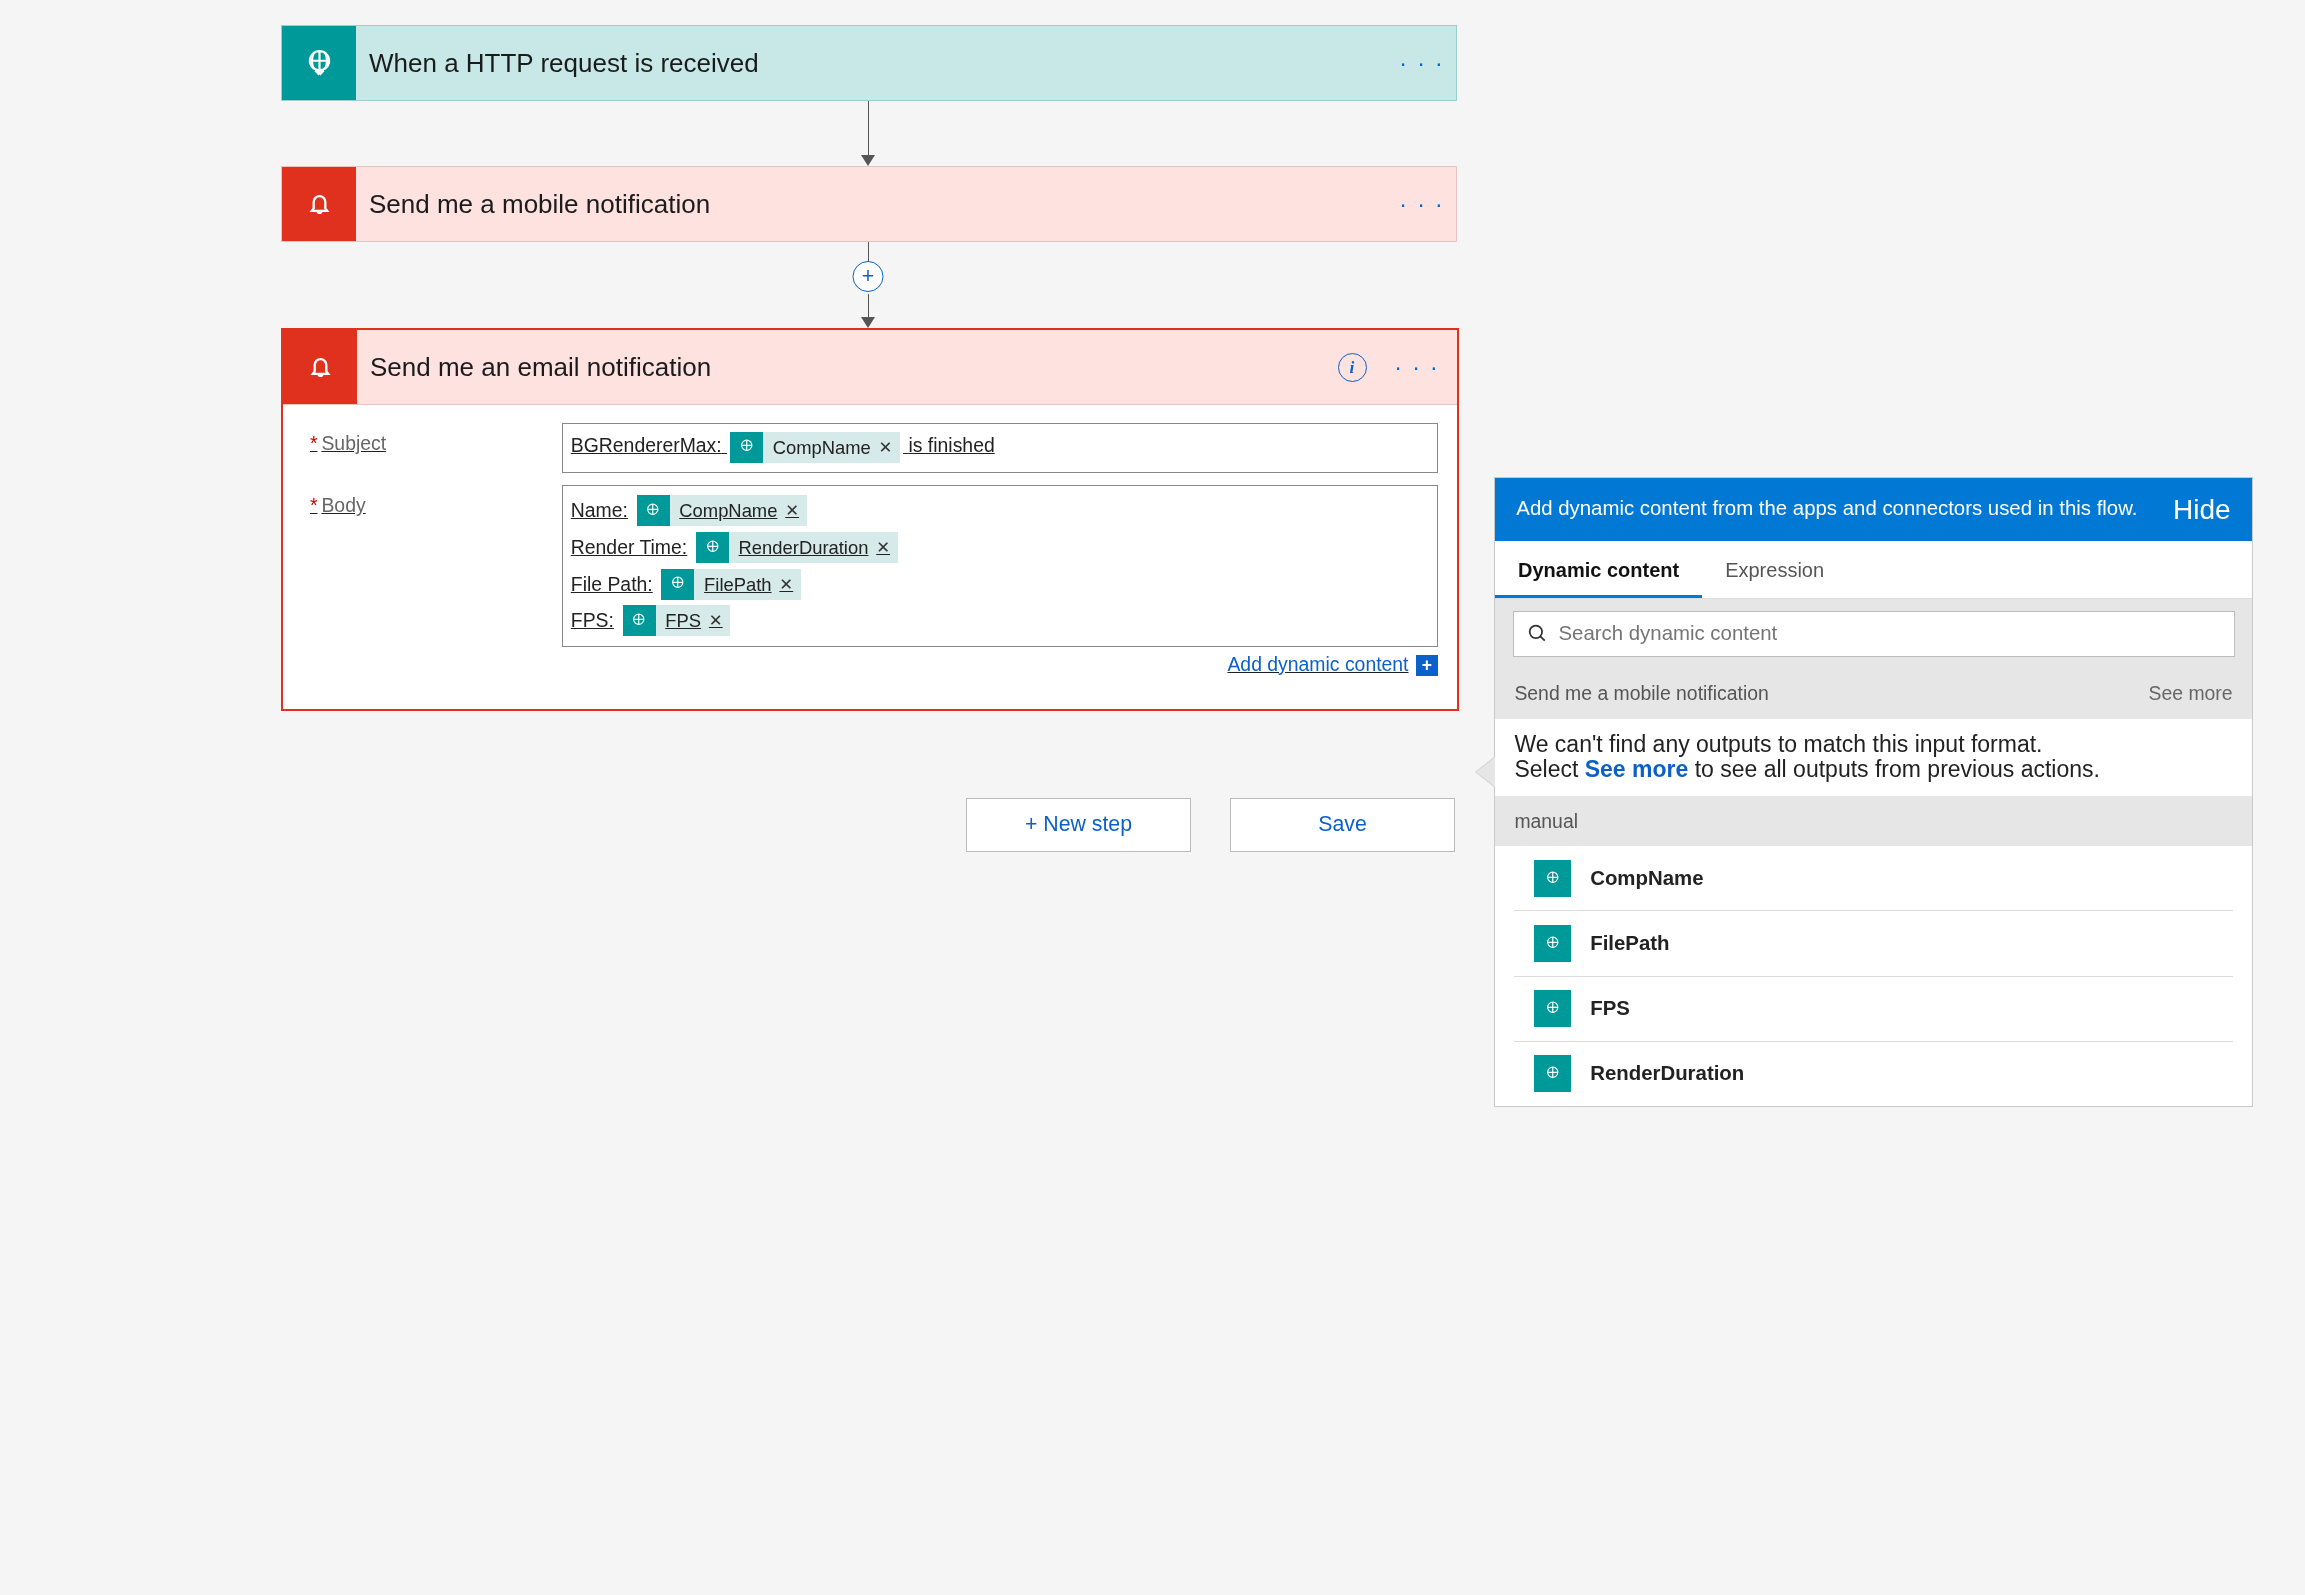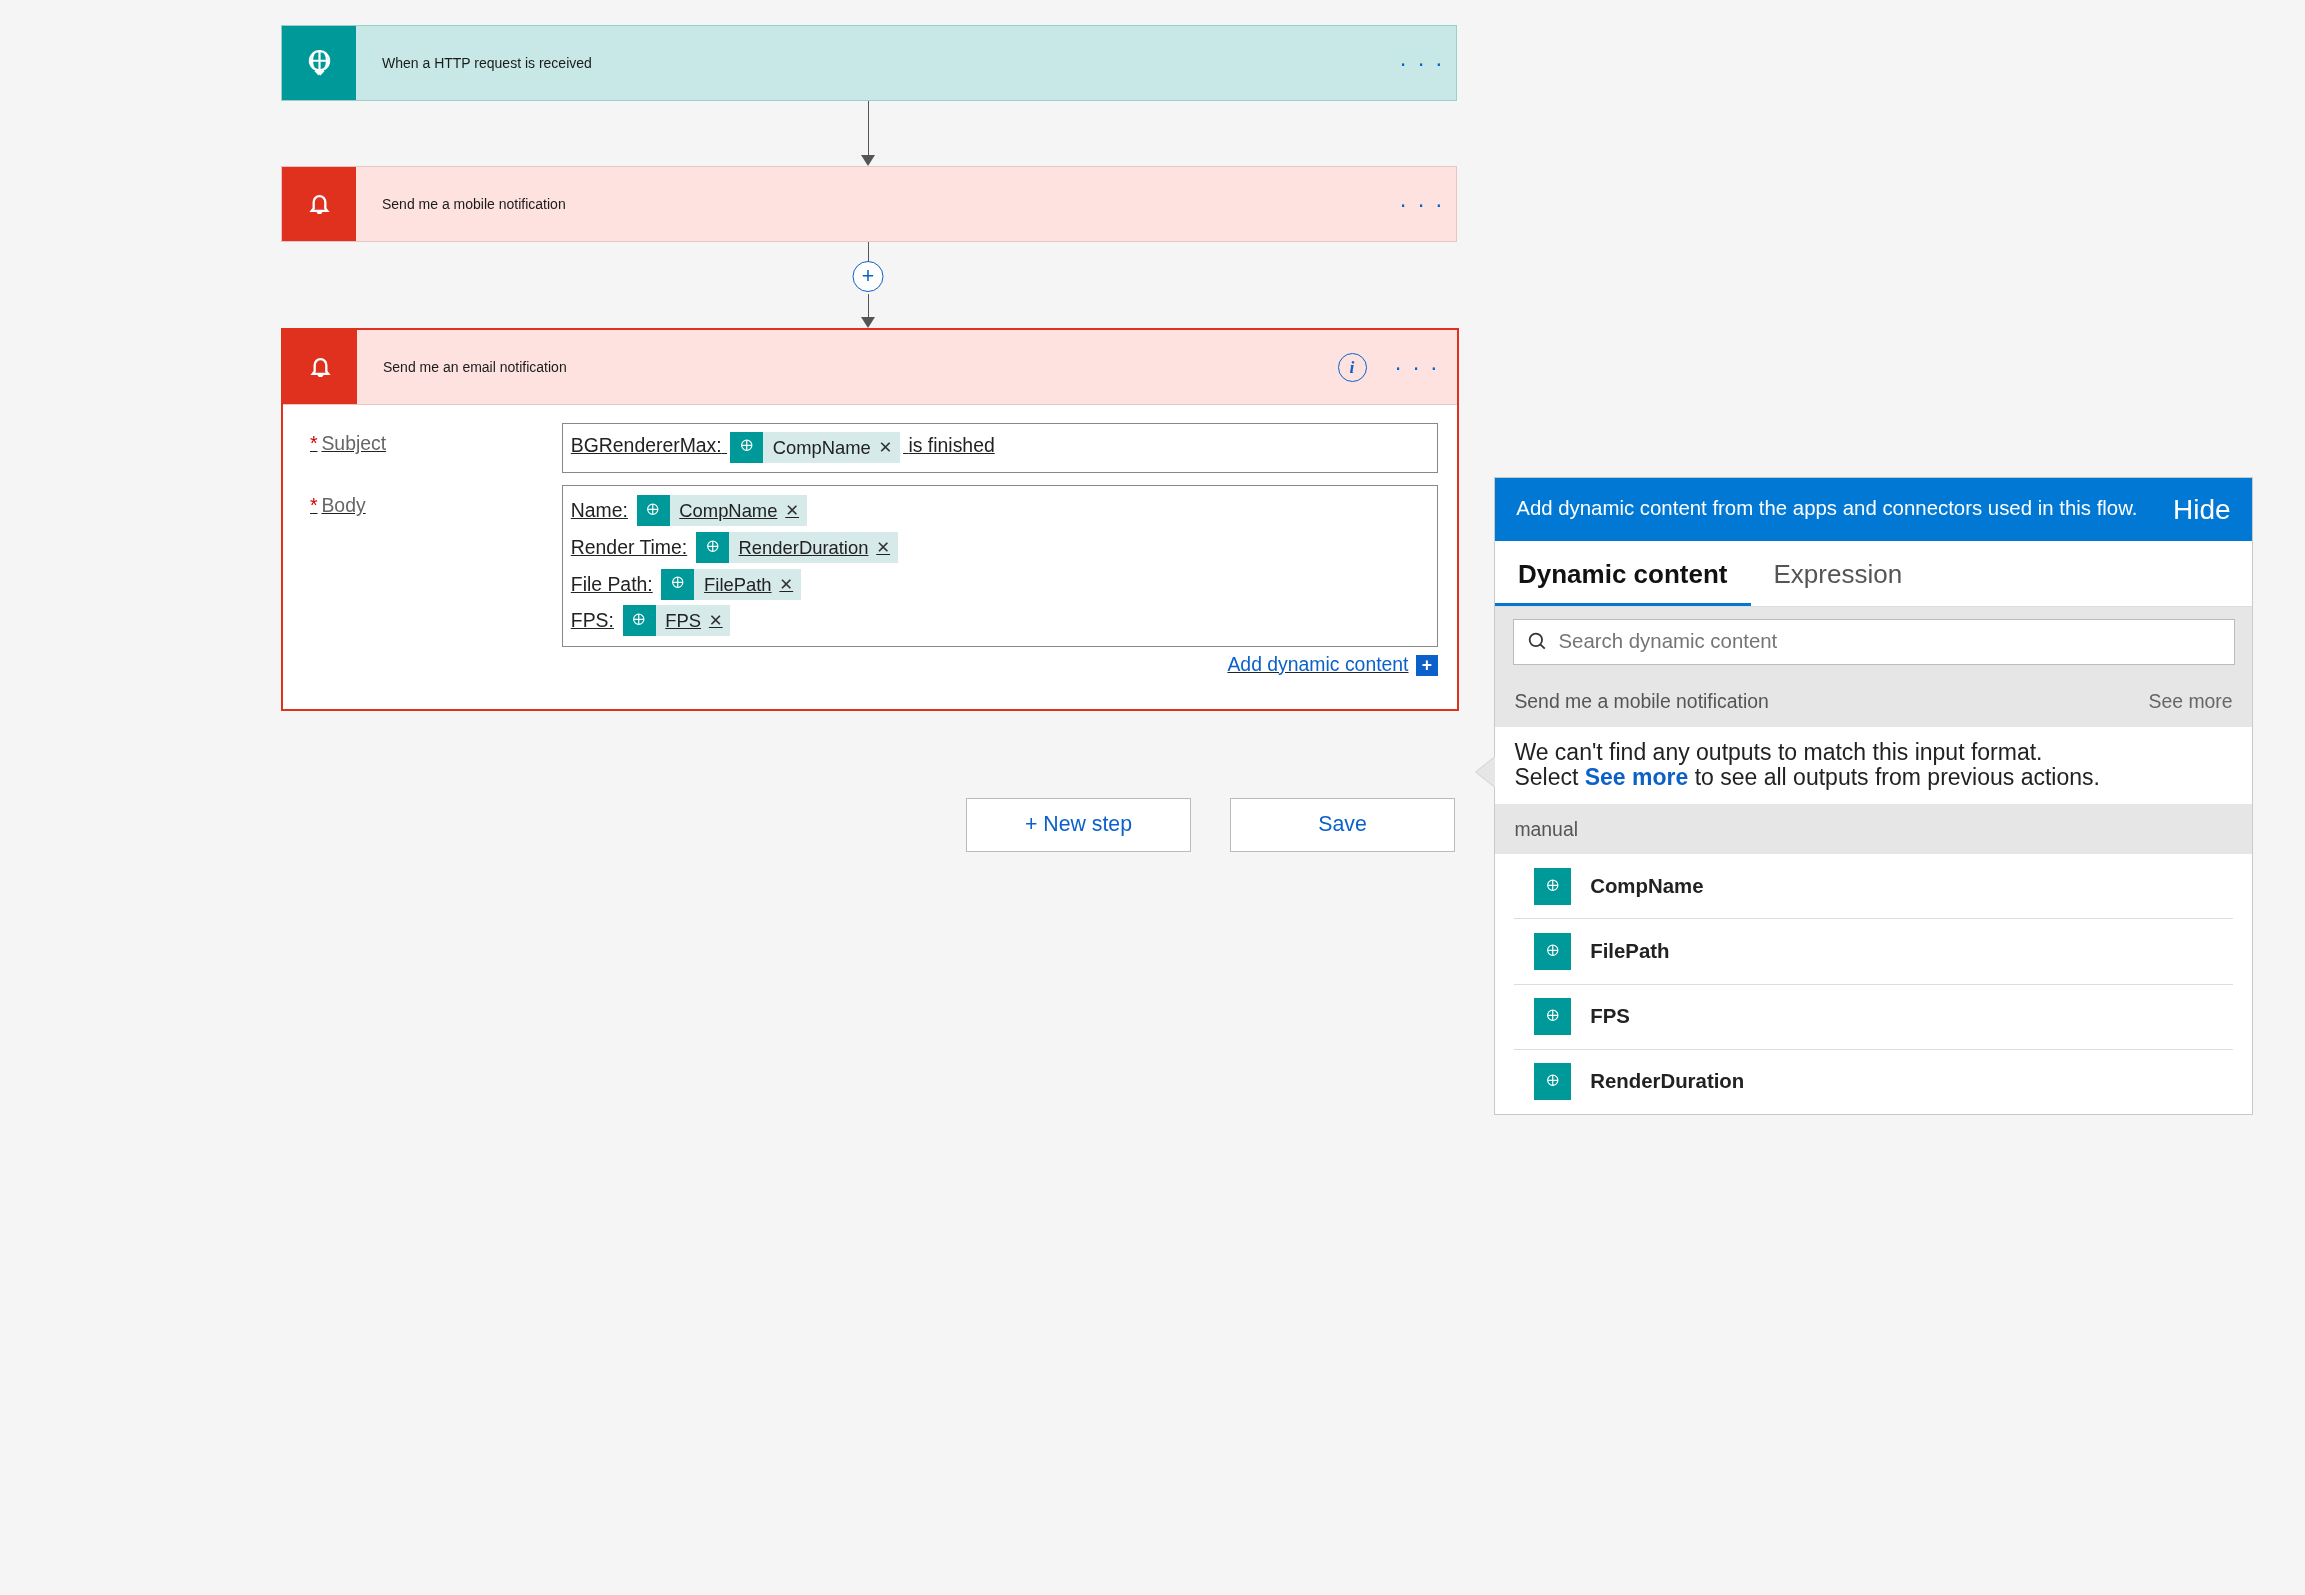--- a/index.html
+++ b/index.html
@@ -4,21 +4,21 @@
 <style>
   html,body{margin:0;padding:0;background:#f5f5f5;font-family:"Segoe UI",Arial,sans-serif;font-size:14.6px;color:#222;}
   .canvas{position:relative;width:2306px;height:1595px;}
   .flow-col{position:absolute;left:281px;top:25px;width:1174px;}
   .step-card{display:flex;align-items:stretch;height:74px;width:100%;border:1px solid #ccc;background:#fff;}
   .step-card.teal{background:#c7e8e7;border-color:#9acfcb;}
   .step-card.red{background:#fde2e0;border-color:#e9c5c2;}
   .step-icon{width:74px;display:flex;align-items:center;justify-content:center;color:#fff;}
   .step-icon.teal{background:#009999;}
   .step-icon.red{background:#e0301e;}
-  .step-title{flex:1;display:flex;align-items:center;padding-left:26px;font-size:14px;color:#1b1b1b;}
+  .step-title{flex:1;display:flex;align-items:center;padding-left:13px;font-size:26px;color:#1b1b1b;}
   .step-menu{width:68px;display:flex;align-items:center;justify-content:center;color:#0066cc;font-size:23px;letter-spacing:1.9px;cursor:pointer;}
   .step-menu .info{display:inline-flex;width:27px;height:27px;border:1.9px solid #0b61c9;border-radius:50%;align-items:center;justify-content:center;margin-right:27px;font-family:Georgia,serif;font-size:17.5px;font-style:italic;font-weight:bold;color:#0b61c9;}
   .arrow-wrap{display:flex;justify-content:center;position:relative;}
   .arrow-line{width:0;border-left:1.9px solid #555;height:54px;}
   .arrow-head{width:0;height:0;border-left:7.8px solid transparent;border-right:7.8px solid transparent;border-top:11.6px solid #555;margin:0 auto;}
   .plus-badge{position:absolute;left:50%;top:-3.9px;transform:translateX(-50%);width:29px;height:29px;border:1.9px solid #0b61c9;border-radius:50%;background:#fff;color:#0b61c9;display:flex;align-items:center;justify-content:center;font-size:21.3px;font-weight:400;cursor:pointer;}
   
   .exp-card{border:2.9px solid #e0301e;background:#fff;width:100%;}
   .exp-body{padding:17.5px 19.4px 21.3px 27px;text-decoration:underline;}
   .form-row{display:flex;align-items:flex-start;margin-bottom:11.6px;}
@@ -36,21 +36,21 @@
   .add-dyn .plus-sq{display:inline-flex;width:21.3px;height:21.3px;background:#0b61c9;color:#fff;align-items:center;justify-content:center;margin-left:7.8px;font-size:17.5px;font-weight:bold;}
   
   .btn-row{display:flex;justify-content:flex-end;gap:39px;margin-top:87px;}
   .btn{border:1px solid #bbb;background:#fff;padding:13.6px 0;width:223px;text-align:center;font-size:21.3px;color:#0b61c9;cursor:pointer;}
   
   .dyn-panel{position:absolute;left:1494px;top:477px;width:757px;background:#fff;border:1px solid #c9c9c9;display:flex;flex-direction:column;}
   .dyn-head{background:#0078d4;color:#fff;padding:15.5px 21.3px;display:flex;align-items:flex-start;}
   .dyn-head .txt{flex:1;font-size:20.4px;line-height:29px;}
   .dyn-head .hide{font-size:28px;cursor:pointer;margin-left:19.4px;}
   .dyn-tabs{display:flex;border-bottom:1px solid #ddd;}
-  .dyn-tab{padding:17.5px 23px 13.6px 23px;font-size:26px;color:#555;cursor:pointer;}
+  .dyn-tab{padding:17.5px 23px 13.6px 23px;font-size:20px;color:#555;cursor:pointer;}
   .dyn-tab.active{font-weight:600;color:#111;border-bottom:3.9px solid #0078d4;}
   .dyn-search-wrap{background:#e6e6e6;padding:11.6px 17.5px;}
   .dyn-search{display:flex;align-items:center;background:#fff;border:1px solid #bbb;padding:9.7px 13.6px;}
   .dyn-search input{border:none;outline:none;flex:1;font-size:20.4px;color:#666;}
   .dyn-section{background:#e6e6e6;padding:13.6px 19.4px;display:flex;justify-content:space-between;font-size:19.4px;color:#555;}
   .dyn-section .more{color:#666;cursor:pointer;}
   .dyn-msg{padding:13.6px 19.4px;font-size:23px;line-height:25px;}
   .dyn-msg b{color:#0b61c9;}
   .dyn-item{display:flex;align-items:center;padding:13.6px 19.4px;border-bottom:1px solid #ddd;margin:0 19.4px;cursor:pointer;}
   .dyn-item:last-child{border-bottom:none;}

